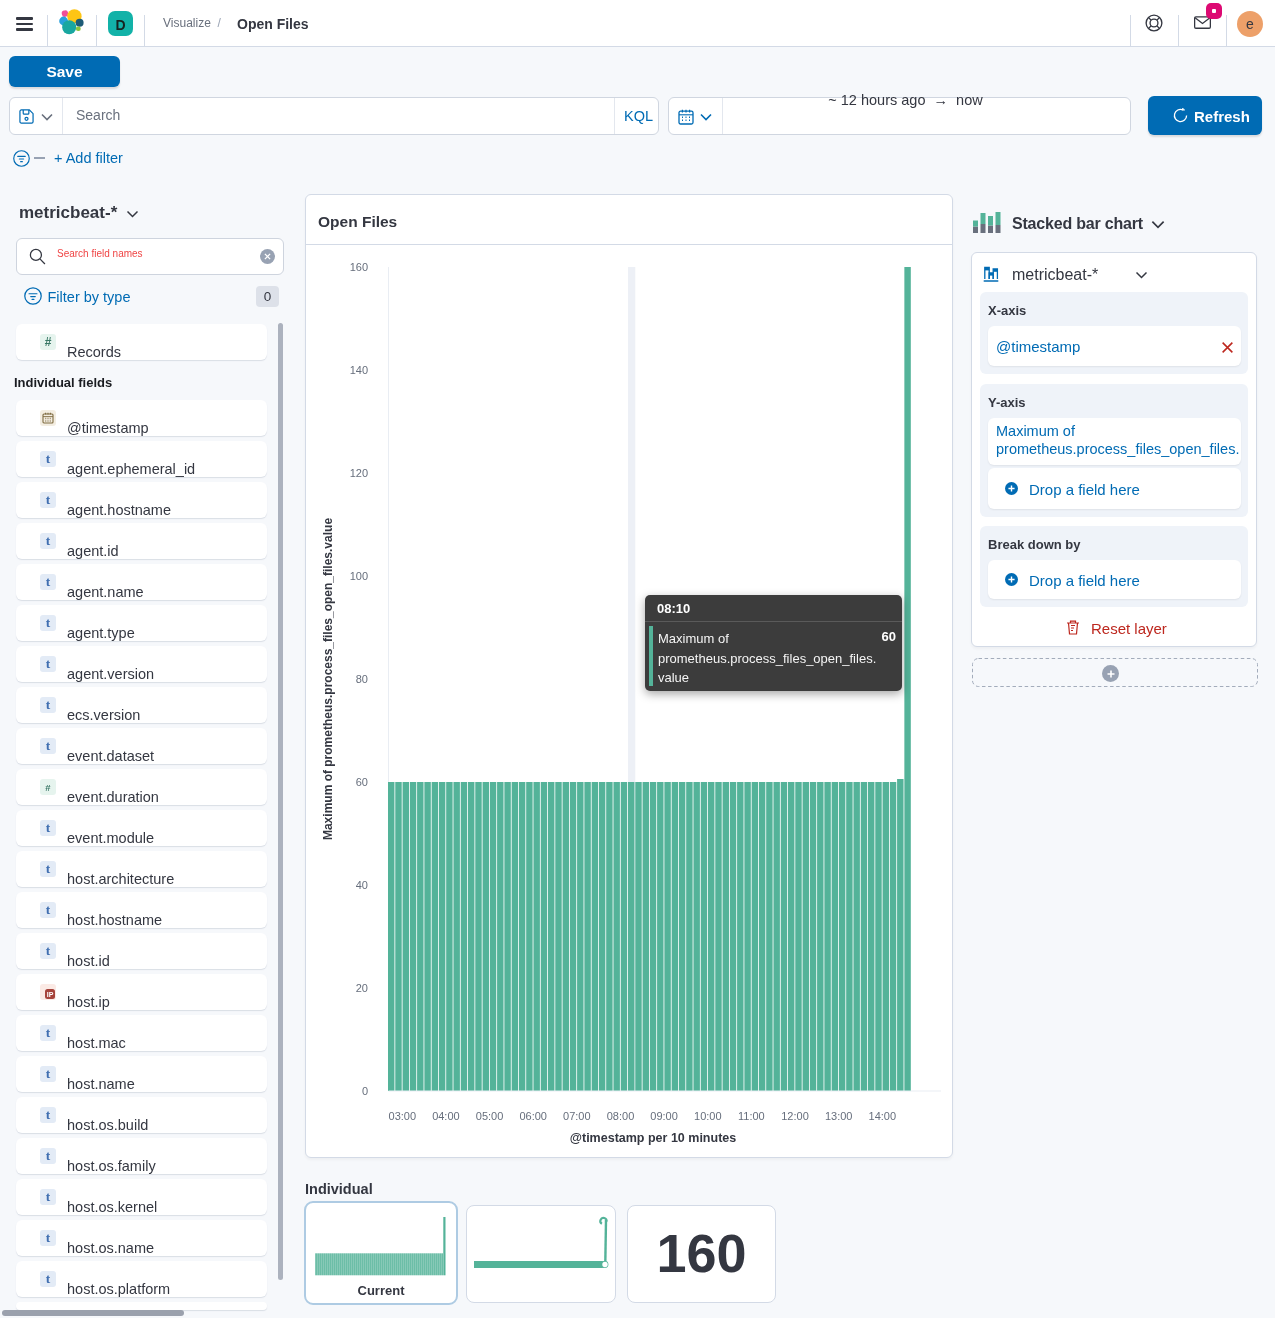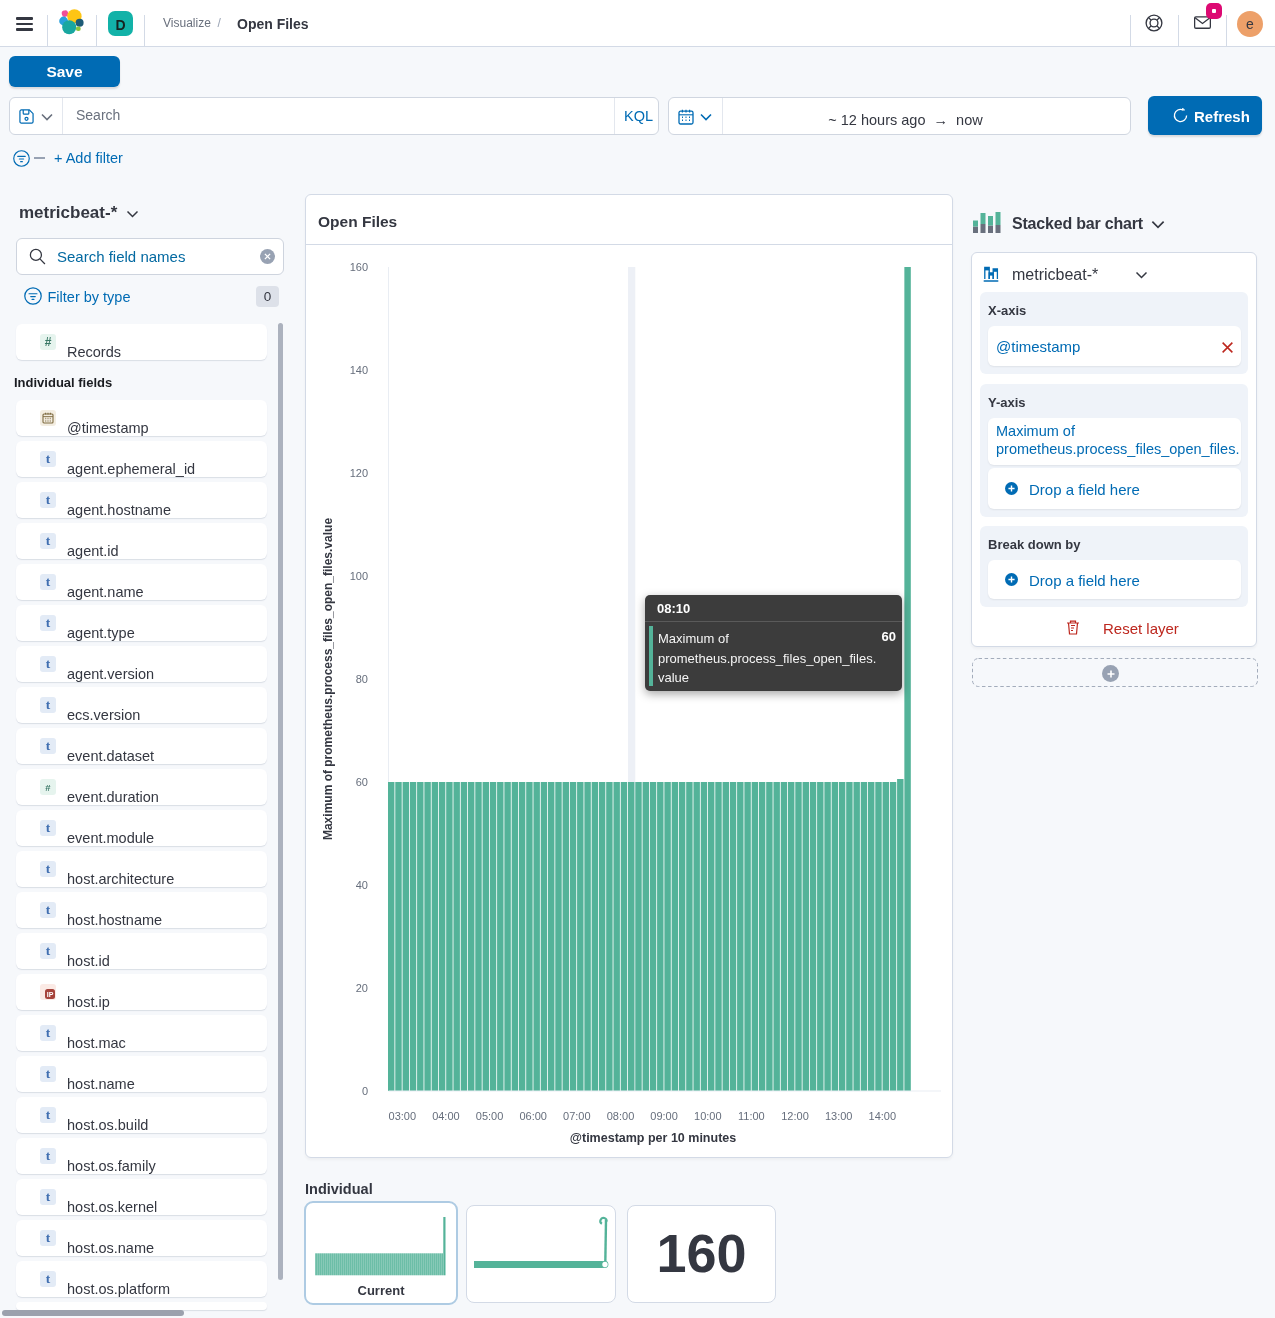--- a/index.html
+++ b/index.html
@@ -87,21 +87,21 @@
     <path d="M1 5.8 H15" stroke-width="1.1"></path>
     <path d="M4.4 0.8 V3.4 M8 0.8 V3.4 M11.6 0.8 V3.4" stroke-width="1.2"></path>
     <g stroke-width="1.5">
         <path d="M4 8.3 H5 M7.5 8.3 H8.5 M11 8.3 H12 M4 11.3 H5 M7.5 11.3 H8.5 M11 11.3 H12"></path>
       </g>
   </svg>
   <svg class="abs" style="left:700px;top:113px;" width="12" height="8" viewBox="0 0 12 8" fill="none" stroke="#006BB4" stroke-width="1.6">
       <path d="M1 1.5 6 6.5 11 1.5"></path>
     </svg>
   <div class="vdiv" style="left:722px;top:98px;height:36px;background:#E3E7EE;"></div>
-  <div class="abs dark" style="left:722px;top:112px;width:367px;text-align:center;font-size:14.5px;">~ 12 hours ago &nbsp;→&nbsp; now</div>
+  <div class="abs dark" style="left:722px;top:92px;width:367px;text-align:center;font-size:14.5px;">~ 12 hours ago &nbsp;→&nbsp; now</div>
 
   <div class="abs" style="left:1148px;top:96px;width:114px;height:39px;border-radius:6px;background:#006BB4;box-shadow:0 2px 2px rgba(0,0,0,0.12);"></div>
   <svg class="abs" style="left:1173px;top:108px;" width="15" height="15" viewBox="0 0 16 16" fill="none" stroke="#fff" stroke-width="1.4">
     <path d="M14.5 8 A6.5 6.5 0 1 1 10.5 2"></path>
     <path d="M10.5 0.5 V2 H12" stroke-linecap="round"></path>
   </svg>
   <div class="abs b" style="left:1194px;top:108px;font-size:15px;color:#fff;">Refresh</div>
 
   <svg class="abs" style="left:13px;top:150px;" width="17" height="17" viewBox="0 0 16 16" fill="none" stroke="#006BB4" stroke-width="1.1">
     <circle cx="8" cy="8" r="7.3"></circle>
@@ -113,21 +113,21 @@
   <div class="abs dark b" style="left:19px;top:203px;font-size:17px;">metricbeat-*</div>
   <svg class="abs" style="left:126px;top:210px;" width="13" height="8" viewBox="0 0 12 8" fill="none" stroke="#343741" stroke-width="1.5">
       <path d="M1 1.5 6 6.5 11 1.5"></path>
     </svg>
 
   <div class="abs" style="left:16px;top:238px;width:268px;height:37px;background:#fff;border:1px solid #CED4DE;border-radius:6px;box-sizing:border-box;"></div>
   <svg class="abs" style="left:29px;top:248px;" width="17" height="17" viewBox="0 0 16 16" fill="none" stroke="#343741" stroke-width="1.2">
     <circle cx="6.5" cy="6.5" r="5.2"></circle>
       <path d="M10.5 10.5 15 15"></path>
   </svg>
-  <div class="abs" style="left:57px;top:248px;font-size:15px;color:#0369a1;">Search field names</div>
+  <div class="abs" style="left:57px;top:248px;font-size:10px;color:#ef4444;">Search field names</div>
   <div class="abs" style="left:260px;top:249px;width:15px;height:15px;border-radius:50%;background:#98A2B3;"></div>
   <svg class="abs" style="left:264px;top:253px;" width="7" height="7" viewBox="0 0 8 8" stroke="#fff" stroke-width="1.5">
       <path d="M1 1 7 7 M7 1 1 7"></path>
     </svg>
 
   <svg class="abs" style="left:24px;top:287px;" width="18" height="18" viewBox="0 0 16 16" fill="none" stroke="#006BB4" stroke-width="1.1">
     <circle cx="8" cy="8" r="7.3"></circle>
     <path d="M4.5 6 H11.5 M6 8.5 H10 M7.2 11 H8.8" stroke-linecap="round"></path>
   </svg>
   <div class="abs" style="left:47.5px;top:289px;font-size:14.5px;color:#006BB4;">Filter by type</div>
@@ -585,21 +585,21 @@
   <div class="abs" style="left:1005px;top:573px;width:13px;height:13px;border-radius:50%;background:#006BB4;"></div>
   <svg class="abs" style="left:1008px;top:576px;" width="7" height="7" viewBox="0 0 8 8" stroke="#fff" stroke-width="1.6">
       <path d="M4 0.5 V7.5 M0.5 4 H7.5"></path>
     </svg>
   <div class="abs" style="left:1029px;top:572px;font-size:15px;color:#006BB4;">Drop a field here</div>
 
   <svg class="abs" style="left:1066px;top:620px;" width="14" height="15" viewBox="0 0 14 15" fill="none" stroke="#BD271E" stroke-width="1.2">
     <path d="M1 3 H13 M4.5 3 V1.2 H9.5 V3 M2.5 3 L3.5 14 H10.5 L11.5 3"></path>
     <path d="M5 5.5 H9 M5 8 H8 M5 10.5 H7"></path>
   </svg>
-  <div class="abs" style="left:1091px;top:620px;font-size:15px;color:#BD271E;margin-left:12px;">Reset layer</div>
+  <div class="abs" style="left:1091px;top:620px;font-size:15px;color:#BD271E;">Reset layer</div>
 
   <svg class="abs" style="left:972px;top:658px;" width="286" height="29">
       <rect x="0.5" y="0.5" width="285" height="28" rx="6" fill="none" stroke="#A3ACBB" stroke-width="1" stroke-dasharray="3.5,2.6"></rect>
     </svg>
   <div class="abs" style="left:1102px;top:665px;width:17px;height:17px;border-radius:50%;background:#98A2B3;"></div>
   <svg class="abs" style="left:1106.5px;top:669.5px;" width="8" height="8" viewBox="0 0 8 8" stroke="#fff" stroke-width="1.6">
       <path d="M4 0.5 V7.5 M0.5 4 H7.5"></path>
     </svg>
 
 </div>

